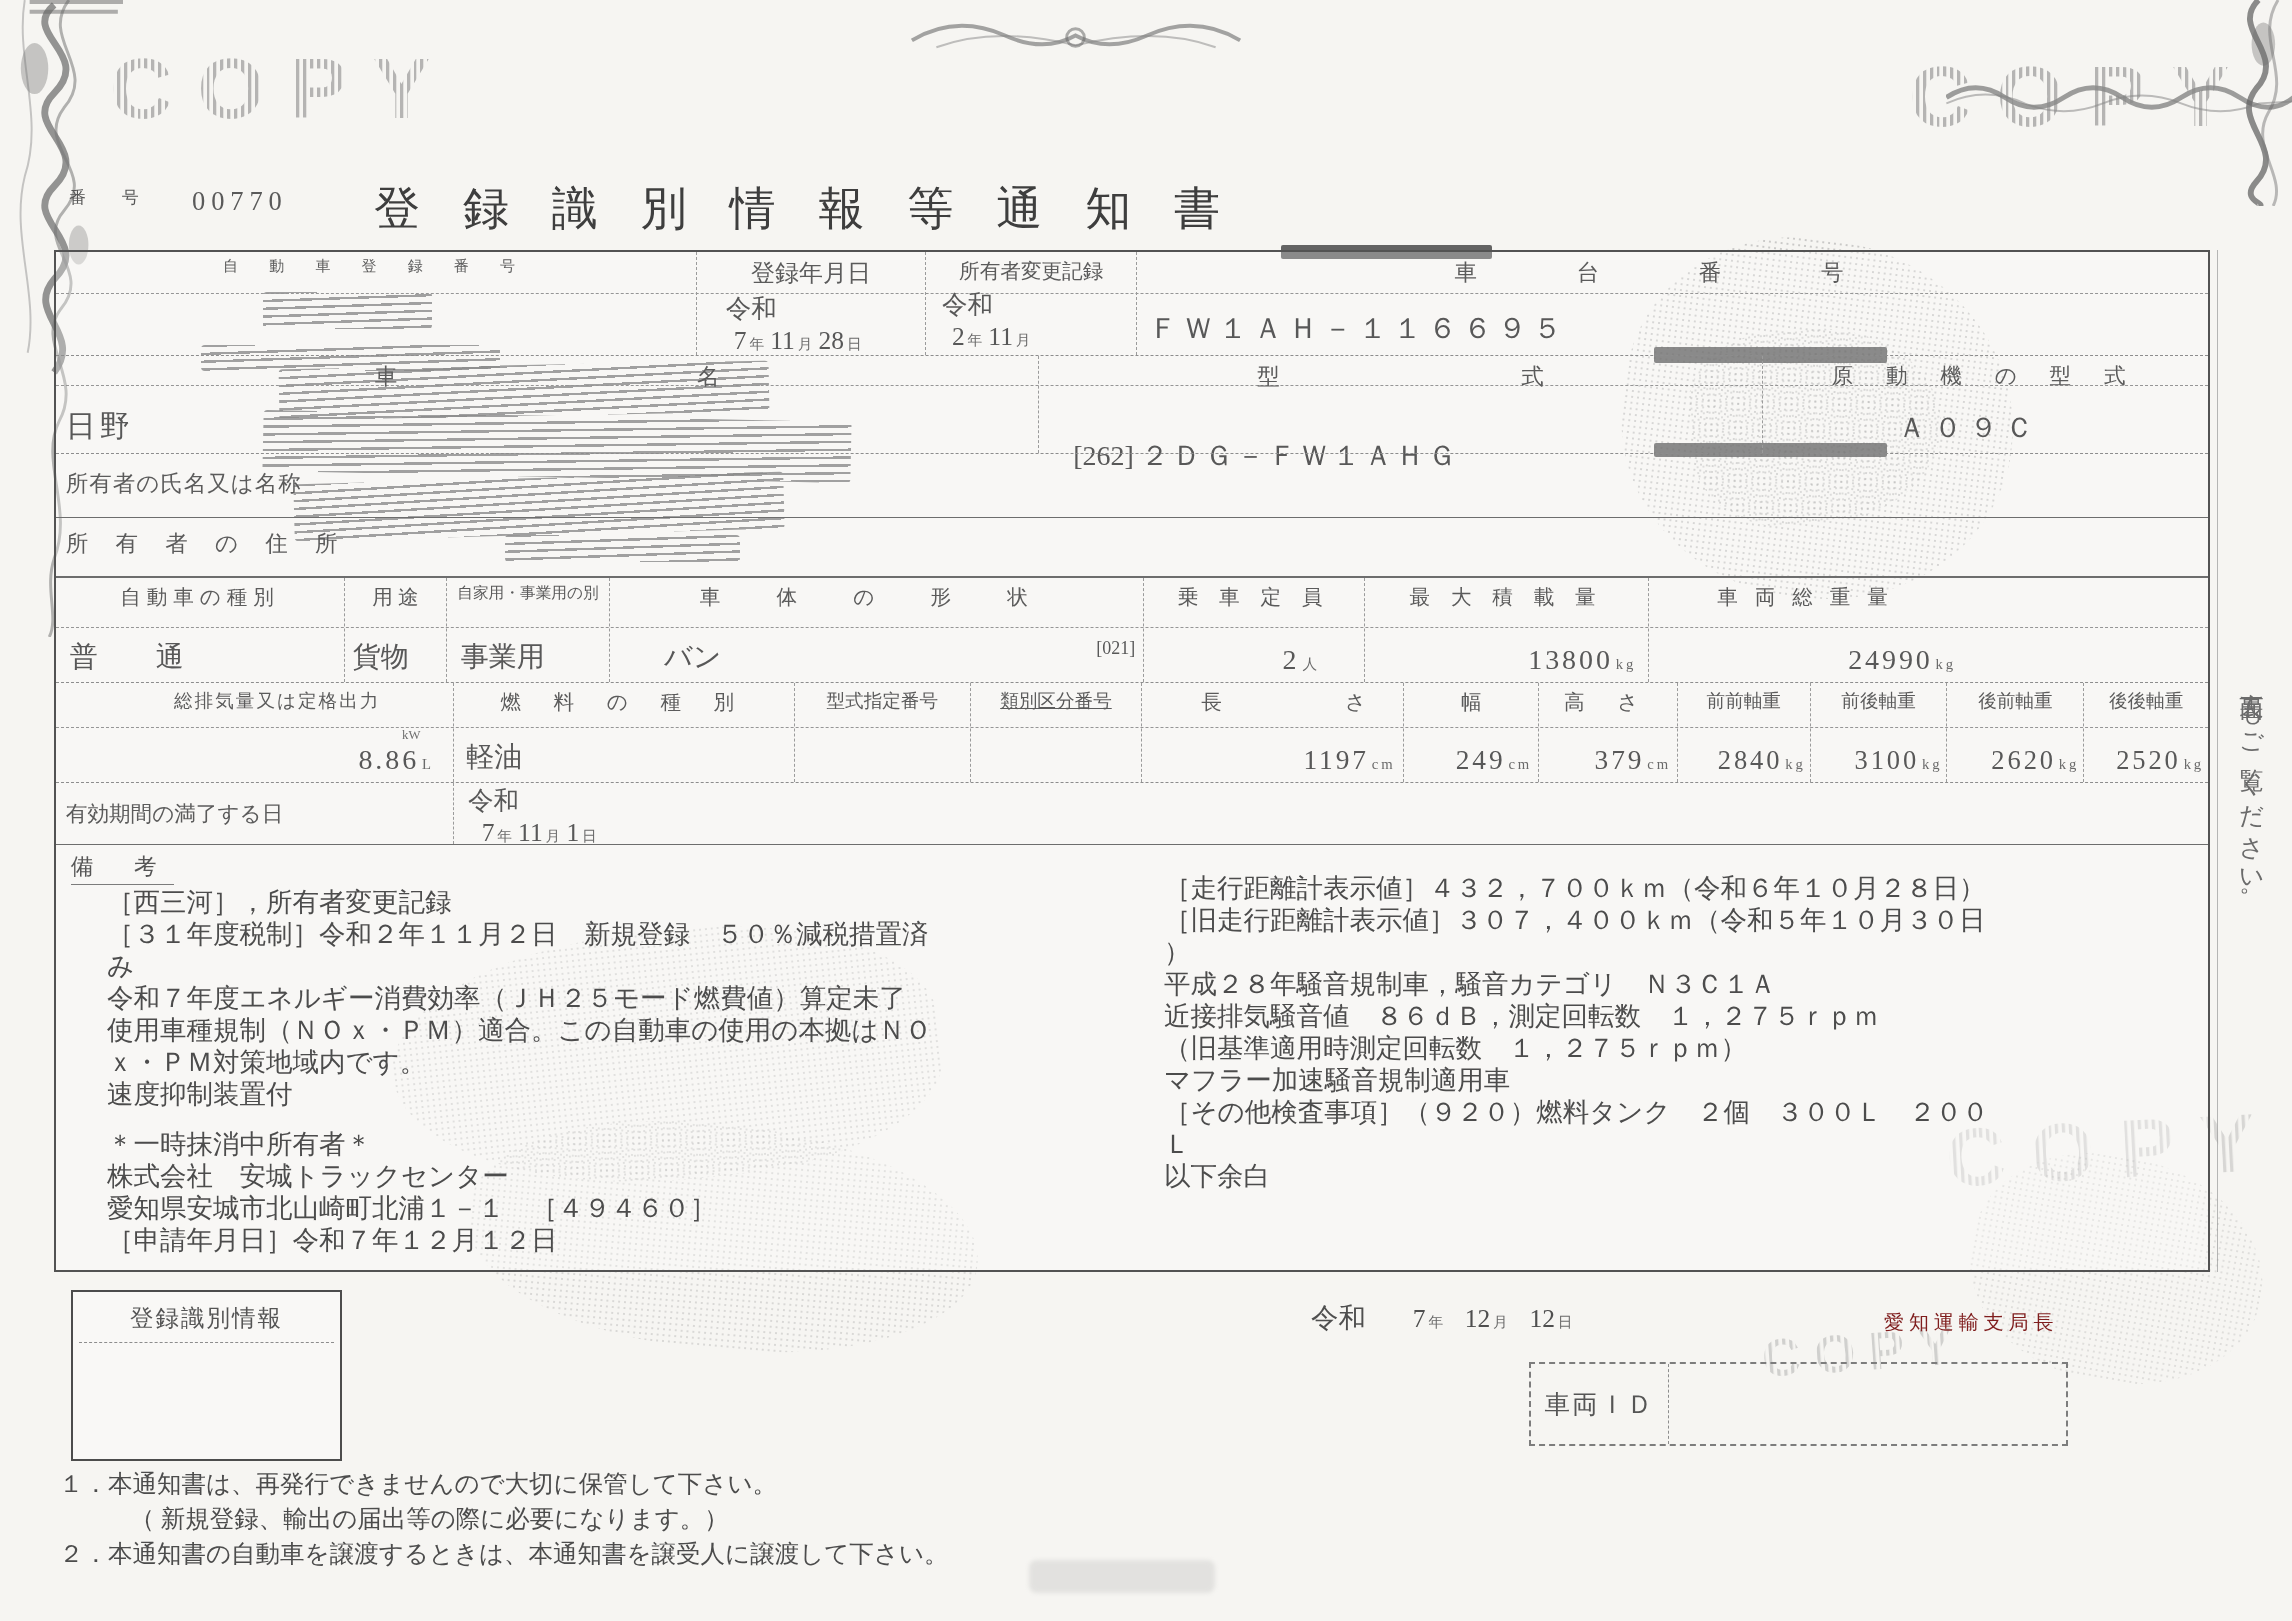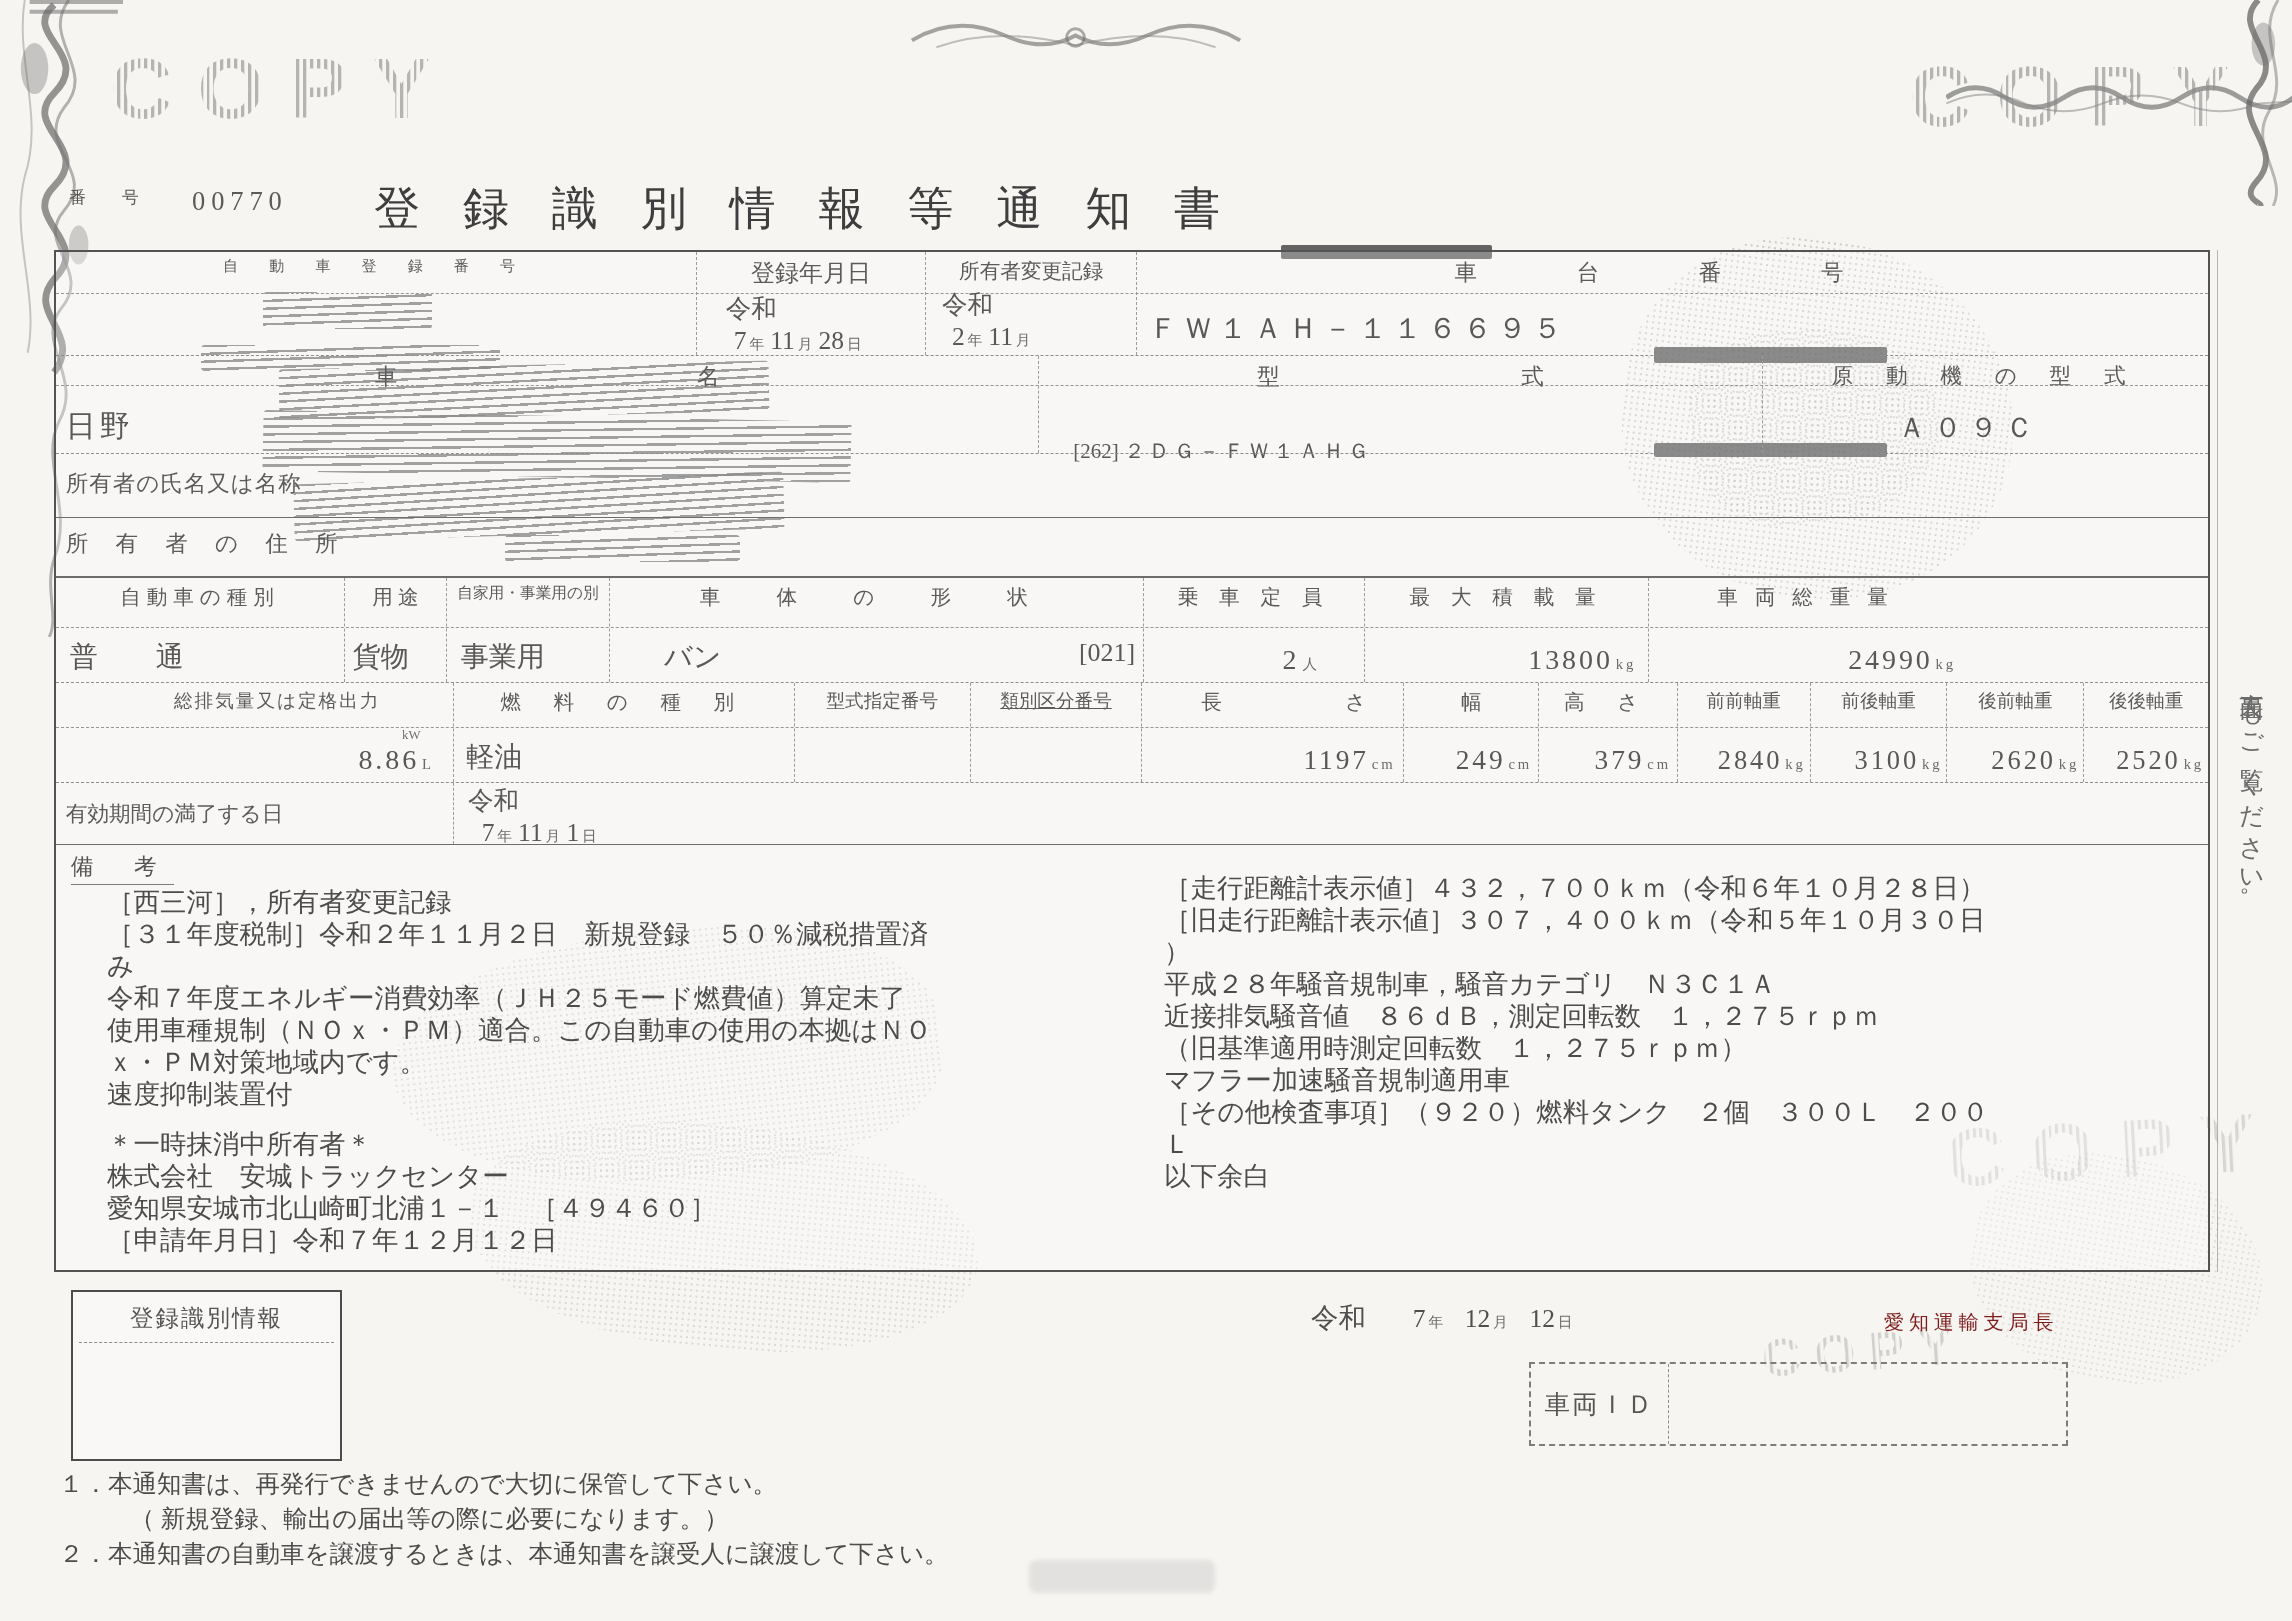--- a/index.html
+++ b/index.html
@@ -164,21 +164,21 @@
     </div>
 
     <div class="trow dash-top" style="height:98px;">
       <div class="hline" style="top:29px;"></div>
       <div class="cell" style="width:985px;">
         <div class="hdr" style="font-size:22.5px;letter-spacing:147px;padding-left:147px;">車 名</div>
         <div class="val" style="padding-left:9.8px;font-size:30px;letter-spacing:3.9px;">日野</div>
       </div>
       <div class="cell" style="width:725px;">
         <div class="hdr" style="font-size:22.5px;letter-spacing:118px;padding-left:118px;">型 式</div>
-        <div class="val" style="padding-left:34px;font-size:21px;margin-top:45px;">
+        <div class="val" style="padding-left:34px;font-size:28px;margin-top:45px;">
           <span>[262]</span>
           <span style="letter-spacing:3.9px;">２ＤＧ－ＦＷ１ＡＨＧ</span>
         </div>
       </div>
       <div class="cell" style="width:446px;">
         <div class="hdr" style="font-size:21.6px;letter-spacing:13.7px;">原 動 機 の 型 式</div>
         <div class="val" style="padding-left:135px;font-size:28px;letter-spacing:7.8px;">Ａ０９Ｃ</div>
       </div>
     </div>
 
@@ -205,21 +205,21 @@
         <div class="val" style="padding-left:7.8px;font-size:28px;">貨物</div>
       </div>
       <div class="cell" style="width:163px;">
         <div class="hdr" style="font-size:15.7px;">自家用・事業用の別</div>
         <div class="val" style="padding-left:13.7px;font-size:28px;">事業用</div>
       </div>
       <div class="cell" style="width:534px;">
         <div class="hdr" style="font-size:20.6px;letter-spacing:25.5px;">車 体 の 形 状</div>
         <div class="val" style="display:flex;justify-content:space-between;padding:0 7.8px 0 54px;">
           <span style="font-size:28px;">バン</span>
-          <span style="font-size:26px;">[021]</span>
+          <span style="font-size:18px;">[021]</span>
         </div>
       </div>
       <div class="cell" style="width:221px;">
         <div class="hdr" style="font-size:20.6px;letter-spacing:7.8px;">乗 車 定 員</div>
         <div class="val right num" style="padding-right:44px;font-size:28px;">
           <span>2</span><span class="u">人</span>
         </div>
       </div>
       <div class="cell" style="width:284px;">
         <div class="hdr" style="font-size:20.6px;letter-spacing:7.8px;">最 大 積 載 量</div>

